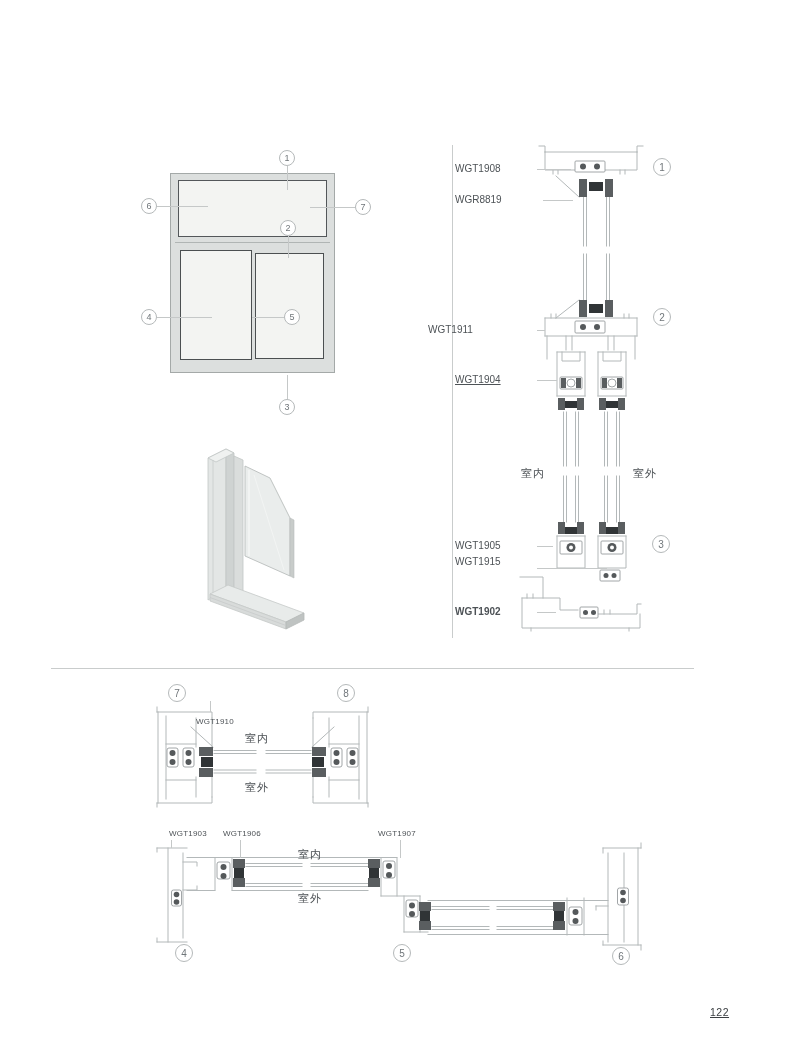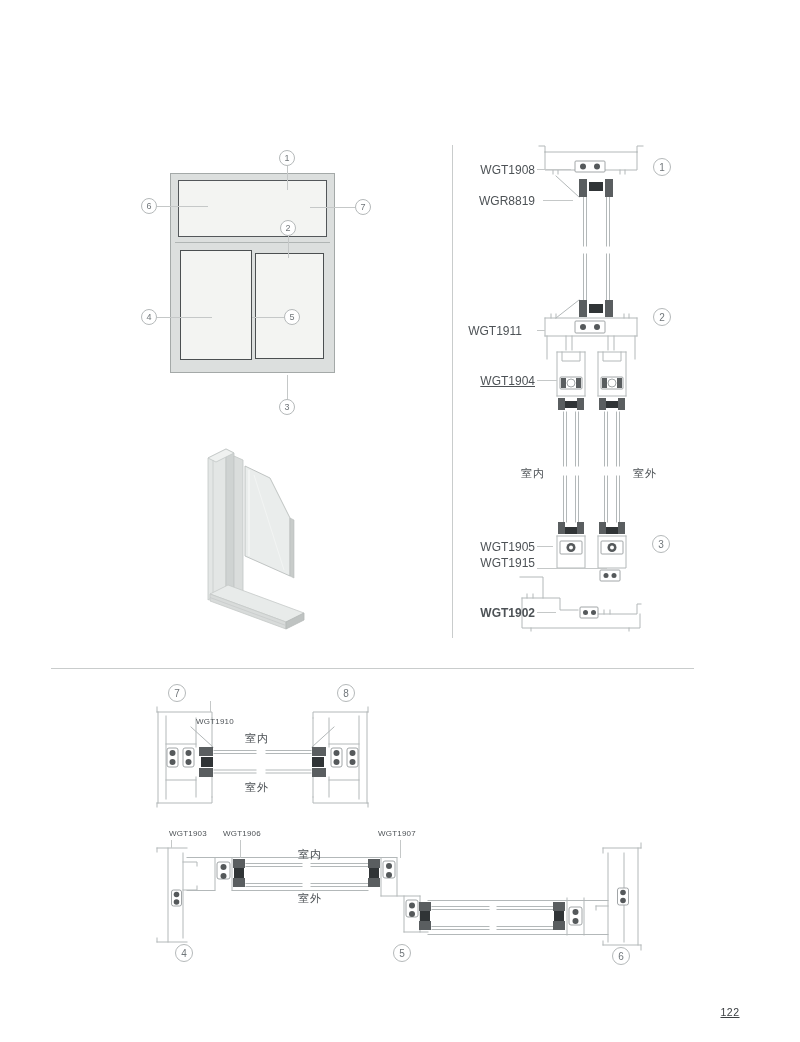--- a/index.html
+++ b/index.html
@@ -5,36 +5,36 @@
   html,body{margin:0;padding:0;background:#fff;}
   .page{position:relative;width:800px;height:1042px;background:#ffffff;
         font-family:"Liberation Sans","DejaVu Sans",sans-serif;overflow:hidden;}
   .divider{position:absolute;background:#c9cccc;}
   .leader{position:absolute;background:#c5c8c8;z-index:1;}
   .callout{position:absolute;box-sizing:border-box;border:1px solid #b5b9ba;border-radius:50%;
            background:#fff;color:#70767a;display:flex;align-items:center;justify-content:center;z-index:3;}
   .co16{width:16px;height:16px;font-size:9px;}
   .co18{width:18px;height:18px;font-size:10px;}
   .lbl{position:absolute;color:#4d5256;white-space:nowrap;z-index:2;}
-  .lbl-v{font-size:12px;width:80px;text-align:right;}
+  .lbl-v{font-size:10px;width:80px;text-align:left;}
   .lbl-s{font-size:8px;letter-spacing:0.2px;}
   .lbl-c{width:60px;text-align:center;}
   .cjk{position:absolute;color:#4a4f53;font-size:11px;width:46px;text-align:center;
        letter-spacing:1px;z-index:2;}
   svg{position:absolute;overflow:visible;}
   .ln{stroke:#b3b8b9;stroke-width:1;fill:none;stroke-linecap:square;}
   .hw{stroke:#979c9e;stroke-width:0.9;fill:#ffffff;}
   .dk{fill:#5a5e60;stroke:none;}
   .dk2{fill:#303436;stroke:none;}
   .hwd{fill:#55595b;stroke:none;}
   
   .elv-frame{position:absolute;left:170px;top:173px;width:165px;height:200px;
              background:#dcdfde;border:1px solid #a4a9a8;box-sizing:border-box;}
   .elv-pane{position:absolute;background:#f3f4f2;box-sizing:border-box;}
-  .pagenum{position:absolute;left:710px;top:1006px;width:40px;text-align:center;
+  .pagenum{position:absolute;left:710px;top:1006px;width:40px;text-align:left;
            font-size:10.5px;color:#3c4043;letter-spacing:0.5px;text-decoration:underline;}
 </style>
 </head>
 <body>
 
 <div class="page">
 
   <div class="divider" style="left:452px;top:145px;width:1px;height:493px;"></div>
   <div class="divider" style="left:51px;top:668px;width:643px;height:1px;"></div>
 
@@ -155,21 +155,21 @@
   <div class="leader" style="left:537px;top:169px;width:34px;height:1px;"></div>
   <div class="leader" style="left:543px;top:200px;width:30px;height:1px;"></div>
   <div class="leader" style="left:537px;top:330px;width:8px;height:1px;"></div>
   <div class="leader" style="left:537px;top:380px;width:20px;height:1px;"></div>
   <div class="leader" style="left:537px;top:546px;width:16px;height:1px;"></div>
   <div class="leader" style="left:537px;top:568px;width:70px;height:1px;"></div>
   <div class="leader" style="left:537px;top:612px;width:19px;height:1px;"></div>
 
   <div class="lbl lbl-v" style="left:455px;top:163px;">WGT1908</div>
   <div class="lbl lbl-v" style="left:455px;top:194px;">WGR8819</div>
-  <div class="lbl lbl-v" style="left:442px;top:324px;">WGT1911</div>
+  <div class="lbl lbl-v" style="left:428px;top:324px;">WGT1911</div>
   <div class="lbl lbl-v" style="left:455px;top:374px;text-decoration:underline;">WGT1904</div>
   <div class="lbl lbl-v" style="left:455px;top:540px;">WGT1905</div>
   <div class="lbl lbl-v" style="left:455px;top:556px;">WGT1915</div>
   <div class="lbl lbl-v" style="left:455px;top:606px;font-weight:bold;">WGT1902</div>
 
   <div class="cjk" style="left:510px;top:466px;">室内</div>
   <div class="cjk" style="left:622px;top:466px;">室外</div>
 
   <div class="callout co18" style="left:653px;top:158px;">
       <span>1</span>

